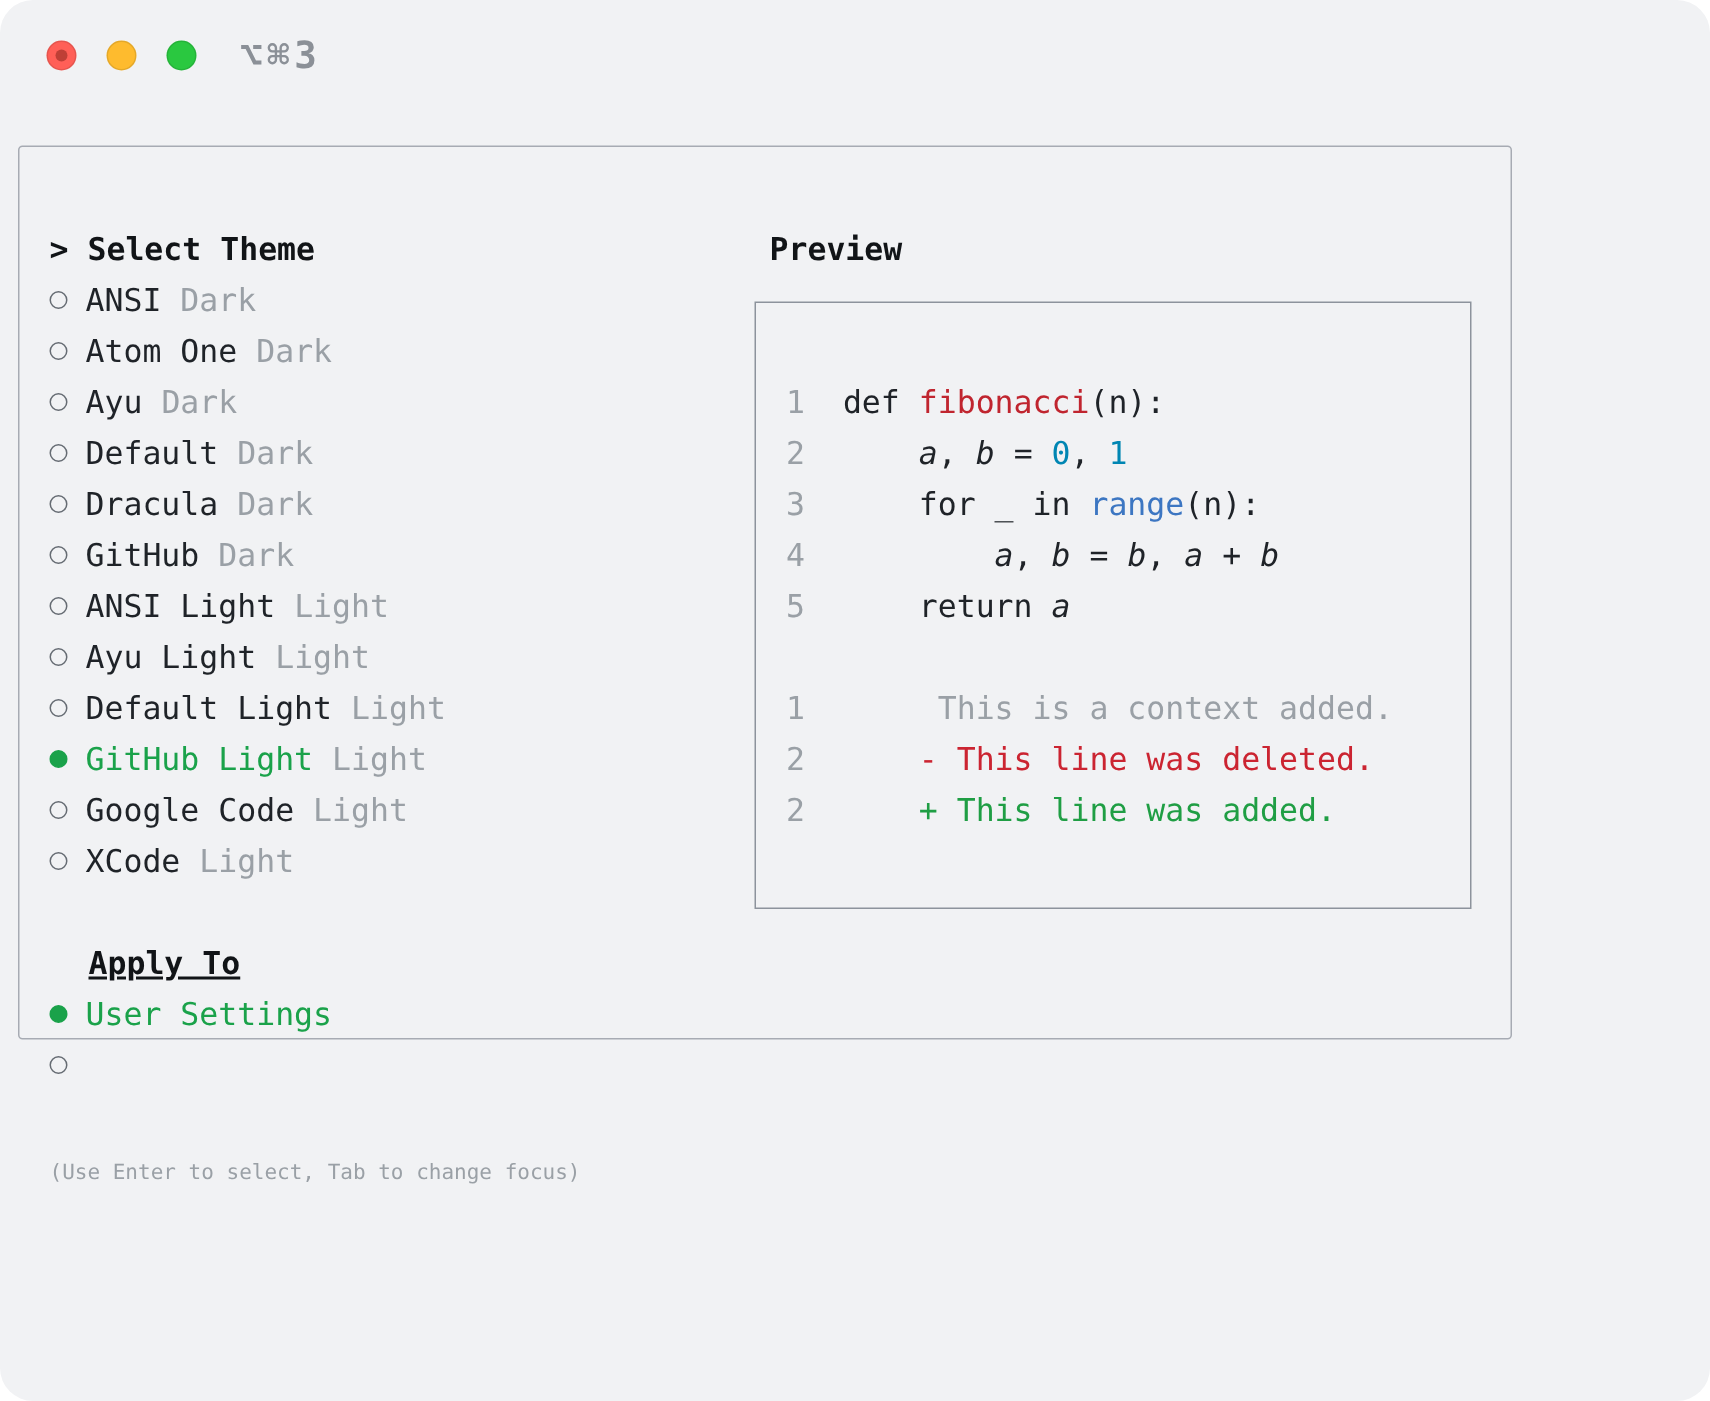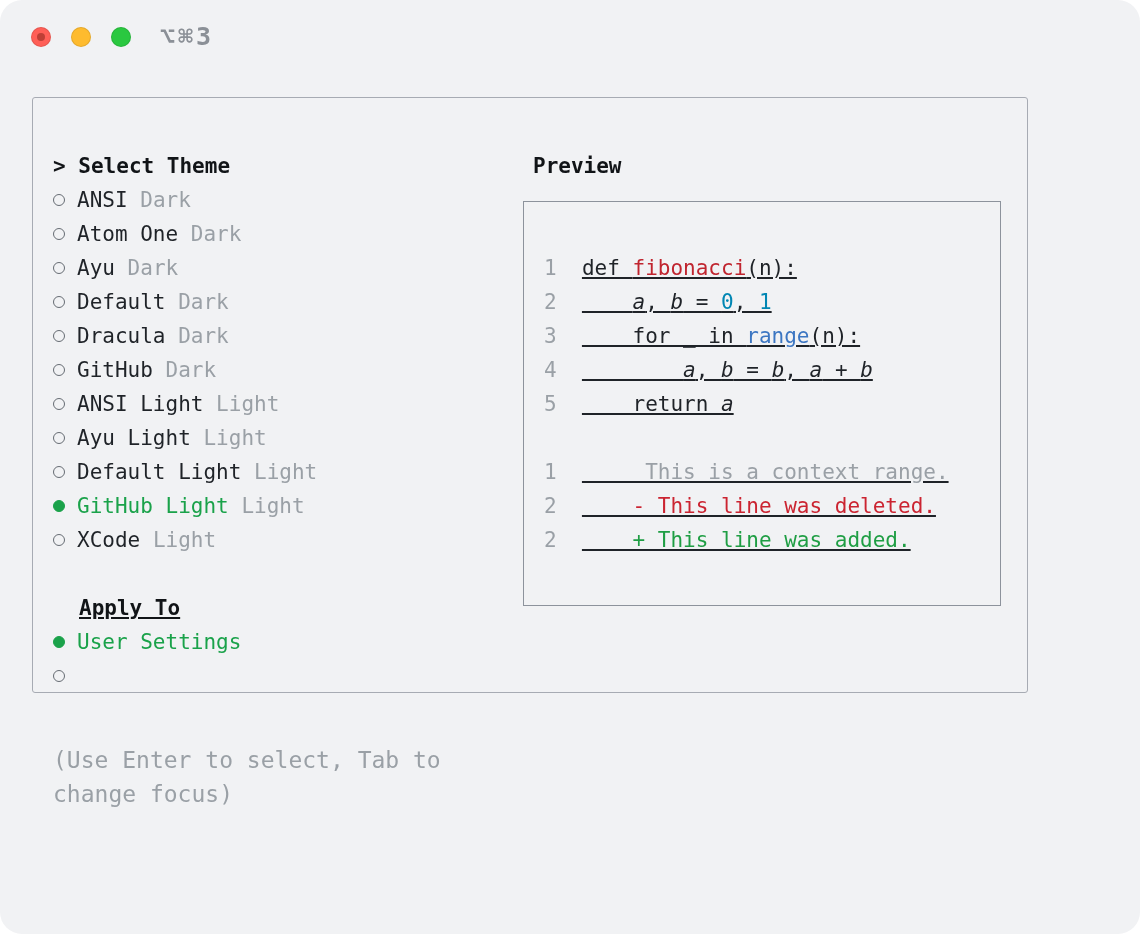--- a/index.html
+++ b/index.html
@@ -23,21 +23,21 @@
     border-radius:50%; background:rgba(110,25,15,.45);
   }
   .light.yellow{ left:71px;  background:#febb2e; }
   .light.green { left:111px; background:#2ac840; }
   .win-title {
     position:absolute; left:160px; top:22px;
     font-size:25px; font-weight:bold; letter-spacing:3px; color:#8b9097;
   }
   
   .main-box {
-    position:absolute; left:32px; top:97px; width:996px; height:596px;
+    position:absolute; left:12px; top:97px; width:996px; height:596px;
     border:1px solid #a7abb3; border-radius:3px; background:transparent;
   }
   .left-col  { position:absolute; left:20px; top:51px; width:445px; }
   .right-col { position:absolute; left:490px; top:51px; }
 
   .row { height:34px; line-height:34px; font-size:21px; white-space:pre; color:#1f2328; }
   .row.head { font-weight:bold; color:#111417; }
   .row.indent { padding-left:26px;text-decoration:underline; }
   .row.spacer { height:34px; }
 
@@ -46,31 +46,31 @@
     border:1.5px solid #666c73; margin-right:12px; vertical-align:1px;
     background:transparent;
   }
   .item.selected .bullet {
     background:var(--selected-green); border-color:var(--selected-green);
   }
   .item.selected .tname { color:var(--selected-green); }
   .tvariant { color:var(--muted-gray);margin-top:48px; }
 
   .hint {
-    width:405px; margin-top:16px; font-size:23px; line-height:34px;
+    width:405px; margin-top:4px; font-size:14px; line-height:34px;
     color:var(--muted-gray);
   }
 
   
   .preview-title { margin-left:10px; }
   .preview-box {
     margin-top:18px; width:478px; height:405px;
     border:1px solid #8d939c; padding:49px 0 0 20px; background:transparent;
   }
-  .code-row { height:34px; line-height:34px; font-size:21px; white-space:pre; color:#1f2328;text-decoration:underline; }
+  .code-row { height:34px; line-height:34px; font-size:21px; white-space:pre; color:#1f2328; }
   .ln { display:inline-block; width:3ch; color:var(--muted-gray); }
   .seg.fg   { color:#1f2328; }
   .seg.fn   { color:var(--function-red); }
   .seg.num  { color:var(--number-teal); }
   .seg.blue { color:var(--builtin-blue); }
   .seg.var  { color:#1f2328; font-style:italic; }
   .seg.ctx  { color:var(--muted-gray); }
   .seg.del  { color:var(--deleted-red);text-align:right; }
   .seg.add  { color:var(--added-green); }
 </style>
@@ -92,20 +92,21 @@
           <div class="row item"><span class="bullet"></span><span class="tname">ANSI</span> <span class="tvariant">Dark</span></div>
           <div class="row item"><span class="bullet"></span><span class="tname">Atom One</span> <span class="tvariant">Dark</span></div>
           <div class="row item"><span class="bullet"></span><span class="tname">Ayu</span> <span class="tvariant">Dark</span></div>
           <div class="row item"><span class="bullet"></span><span class="tname">Default</span> <span class="tvariant">Dark</span></div>
           <div class="row item"><span class="bullet"></span><span class="tname">Dracula</span> <span class="tvariant">Dark</span></div>
           <div class="row item"><span class="bullet"></span><span class="tname">GitHub</span> <span class="tvariant">Dark</span></div>
           <div class="row item"><span class="bullet"></span><span class="tname">ANSI Light</span> <span class="tvariant">Light</span></div>
           <div class="row item"><span class="bullet"></span><span class="tname">Ayu Light</span> <span class="tvariant">Light</span></div>
           <div class="row item"><span class="bullet"></span><span class="tname">Default Light</span> <span class="tvariant">Light</span></div>
           <div class="row item selected"><span class="bullet"></span><span class="tname">GitHub Light</span> <span class="tvariant">Light</span></div>
+          <div class="row item"><span class="bullet"></span><span class="tname">Google Code</span> <span class="tvariant">Light</span></div>
           <div class="row item"><span class="bullet"></span><span class="tname">XCode</span> <span class="tvariant">Light</span></div>
         </div>
 
       <div class="row spacer"></div>
 
       <div class="row head indent">Apply To</div>
 
       <div>
           <div class="row item selected"><span class="bullet"></span><span class="tname">User Settings</span></div>
           <div class="row item"><span class="bullet"></span></div>
@@ -119,21 +120,21 @@
     <div class="right-col">
       <div class="row head preview-title">Preview</div>
       <div class="preview-box">
         <div>
             <div class="code-row"><span class="ln">1</span><span class="seg fg">def </span><span class="seg fn">fibonacci</span><span class="seg fg">(n):</span></div>
             <div class="code-row"><span class="ln">2</span><span class="seg fg">    </span><span class="seg var">a</span><span class="seg fg">, </span><span class="seg var">b</span><span class="seg fg"> = </span><span class="seg num">0</span><span class="seg fg">, </span><span class="seg num">1</span></div>
             <div class="code-row"><span class="ln">3</span><span class="seg fg">    for _ in </span><span class="seg blue">range</span><span class="seg fg">(n):</span></div>
             <div class="code-row"><span class="ln">4</span><span class="seg fg">        </span><span class="seg var">a</span><span class="seg fg">, </span><span class="seg var">b</span><span class="seg fg"> = </span><span class="seg var">b</span><span class="seg fg">, </span><span class="seg var">a</span><span class="seg fg"> + </span><span class="seg var">b</span></div>
             <div class="code-row"><span class="ln">5</span><span class="seg fg">    return </span><span class="seg var">a</span></div>
             <div class="code-row"><span class="ln"></span></div>
-            <div class="code-row"><span class="ln">1</span><span class="seg ctx">     This is a context range.</span></div>
+            <div class="code-row"><span class="ln">1</span><span class="seg ctx">     This is a context added.</span></div>
             <div class="code-row"><span class="ln">2</span><span class="seg del">    - This line was deleted.</span></div>
             <div class="code-row"><span class="ln">2</span><span class="seg add">    + This line was added.</span></div>
           </div>
       </div>
     </div>
 
   </div>
 </div>
 
 </body></html>

